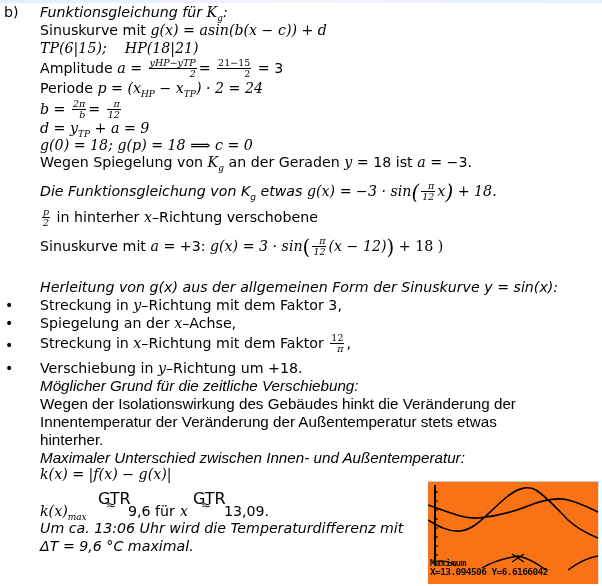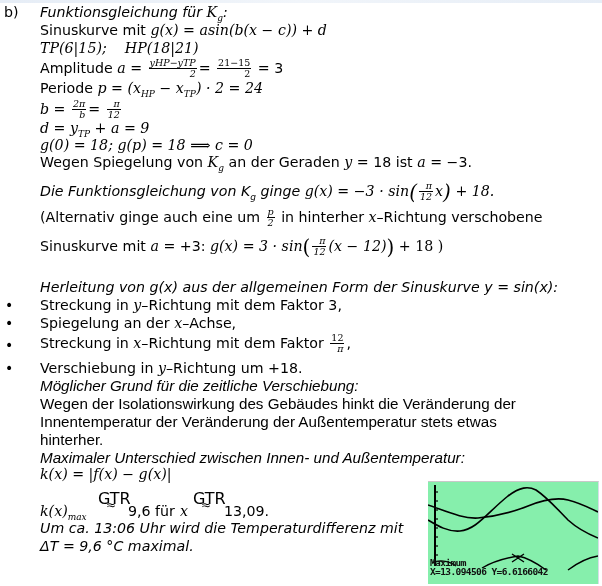--- a/index.html
+++ b/index.html
@@ -15,21 +15,21 @@
   .frac { display: inline-block; vertical-align: middle; text-align: right; font-size: 9.5px; line-height: 10px; margin: 0 2px; }
   .frac .num { display: block; border-bottom: 1px solid #000; padding: 0 1px; }
   .frac .den { display: block; padding: 0 1px; }
   .big { font-size: 20px; vertical-align: -3px; font-family: "DejaVu Serif", serif; }
   .label-b { position: absolute; left: 4px; top: 4px; line-height: 17px; }
   .bullet { position: absolute; left: 5px; font-size: 14px; line-height: 17px; }
   .cal { font-family: Liberation Sans, sans-serif; font-size: 15.2px; }
   .gtr { position: absolute; font-size: 16px; font-family: "DejaVu Sans", sans-serif; }
   .approx { position: absolute; font-size: 12px; }
   .calc { position: absolute; left: 428px; top: 481px; width: 170px; height: 102px;
-          border-top: 1px solid #c8c8c8; border-right: 1px solid #d6dde8; background: #86efac; }
+          border-top: 1px solid #c8c8c8; border-right: 1px solid #d6dde8; background: #f97316; }
   .calc svg { position: absolute; left: 0; top: 0; }
   .calc-text { position: absolute; left: 2px; font-family: "DejaVu Sans Mono", monospace;
                font-size: 9.5px; font-weight: bold; line-height: 9px; letter-spacing: -0.6px; color: #111; }
 </style>
 </head>
 <body>
 
 <div class="topband"></div>
 
 <span class="label-b">b)</span>
@@ -67,25 +67,25 @@
   <span>d = y</span><span class="sub">TP</span><span> + a = 9</span>
 </div>
 
 <div class="line m" style="top:137px;">g(0) = 18;  g(p) = 18  ⟹  c = 0</div>
 
 <div class="line" style="top:154px;">
   <span>Wegen Spiegelung von </span><span class="m">K</span><span class="sub m">g</span><span> an der Geraden </span><span class="m">y</span><span> = 18 ist </span><span class="m">a</span><span> = −3.</span>
 </div>
 
 <div class="line it" style="top:181px;">
-  <span>Die Funktionsgleichung von K</span><span class="sub">g</span><span> ginge </span><span class="m">g(x) = −3 · sin</span><span class="big">(</span><span class="frac m"><span class="num">π</span><span class="den mr">12</span></span><span class="m">x</span><span class="big">)</span><span class="mr"> + 18.</span>
+  <span>Die Funktionsgleichung von K</span><span class="sub">g</span><span> etwas </span><span class="m">g(x) = −3 · sin</span><span class="big">(</span><span class="frac m"><span class="num">π</span><span class="den mr">12</span></span><span class="m">x</span><span class="big">)</span><span class="mr"> + 18.</span>
 </div>
 
 <div class="line" style="top:207px;">
-  <span>(Alternativ ginge auch eine um </span><span class="frac m"><span class="num">p</span><span class="den mr">2</span></span><span> in hinterher </span><span class="m">x</span><span>–Richtung verschobene</span>
+  <span class="frac m"><span class="num">p</span><span class="den mr">2</span></span><span> in hinterher </span><span class="m">x</span><span>–Richtung verschobene</span>
 </div>
 
 <div class="line" style="top:236px;">
   <span>Sinuskurve mit </span><span class="m">a</span><span> = +3:  </span><span class="m">g(x) = 3 · sin</span><span class="big">(</span><span class="frac m"><span class="num">π</span><span class="den mr">12</span></span><span class="m">(x − 12)</span><span class="big">)</span><span class="mr"> + 18 )</span>
 </div>
 
 <div class="line it" style="top:279px;">Herleitung von g(x) aus der allgemeinen Form der Sinuskurve y = sin(x):</div>
 
 <span class="bullet" style="top:297px;">•</span>
 <div class="line" style="top:297px;">

